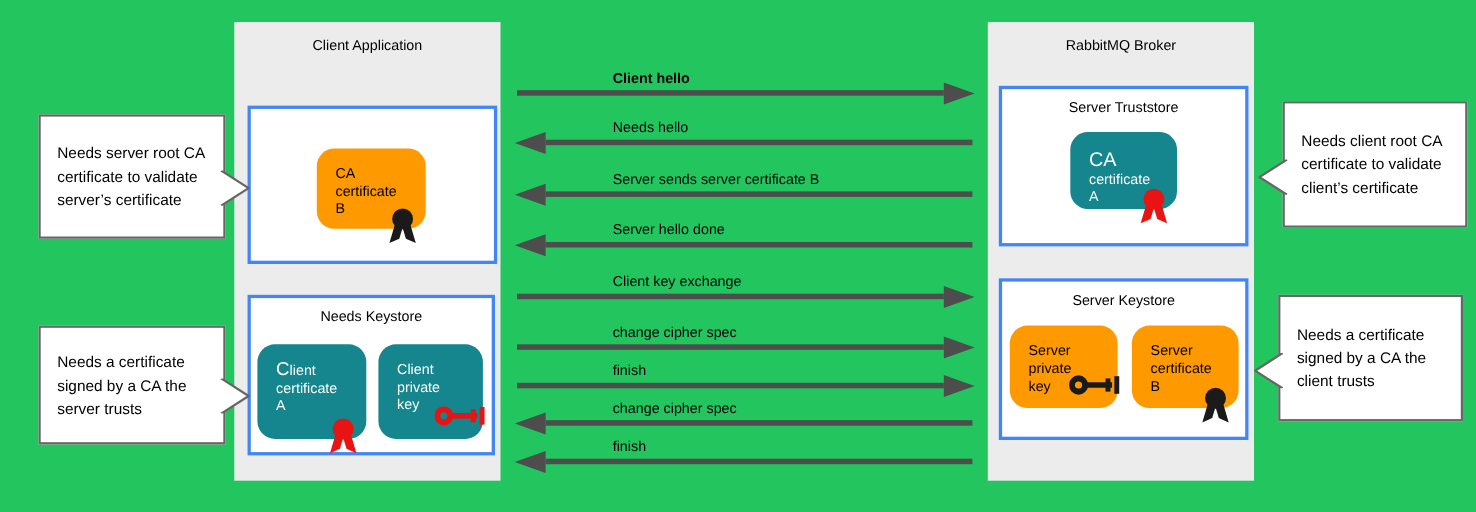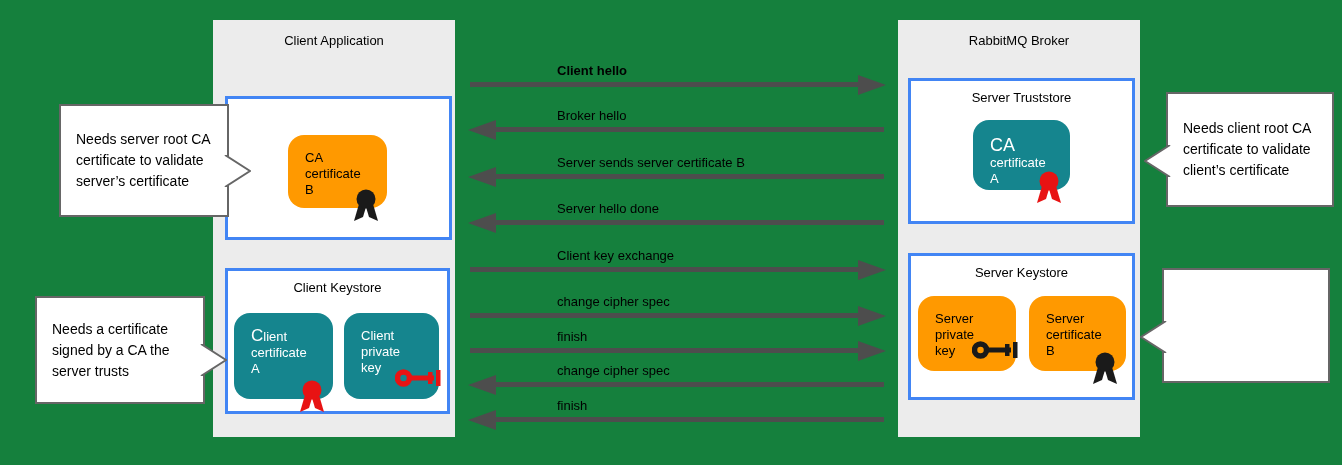--- a/index.html
+++ b/index.html
@@ -7,21 +7,21 @@
     --store-border:#4285f4;
     --orange:#ff9900;
     --teal:#15858e;
     --arrow:#4d4d4d;
     --red:#e81313;
     --blk:#1a1a1a;
     --callout-border:#666666;
   }
   html,body{margin:0;padding:0;background:#fff;}
   .canvas{
-    position:relative;width:1342px;height:465px;background:#15803d;overflow:hidden;
+    position:relative;width:1342px;height:465px;background:#22c55e;overflow:hidden;
     font-family:"Liberation Sans", sans-serif;color:#000;
   }
   
   .panel{position:absolute;top:20px;height:417px;width:242px;background:var(--panel-bg);}
   #panel-client{left:213px;}
   #panel-broker{left:898px;}
   .panel-title{padding-top:13px;text-align:center;font-size:13px;}
   
   .storebox{position:absolute;background:#fff;border:3px solid var(--store-border);box-sizing:border-box;}
   #client-truststore{left:225px;top:96px;width:227px;height:144px;}
@@ -45,21 +45,21 @@
   #messages-layer{position:absolute;left:468px;top:0;width:418px;height:465px;}
   .msg-label{position:absolute;left:89px;font-size:13px;white-space:nowrap;}
   .msg-line{position:absolute;height:5px;background:var(--arrow);}
   .msg-head{position:absolute;width:0;height:0;border-top:10px solid transparent;border-bottom:10px solid transparent;}
   .msg-head.right{border-left:28px solid var(--arrow);}
   .msg-head.left{border-right:28px solid var(--arrow);}
   
   .callout{position:absolute;background:#fff;border:2px solid var(--callout-border);box-sizing:border-box;
            display:flex;align-items:center;font-size:14px;line-height:21px;}
   .callout .callout-text{padding-left:15px;padding-right:6px;}
-  #callout-1{left:35px;top:104px;width:170px;height:113px;margin-left:24px;}
+  #callout-1{left:35px;top:104px;width:170px;height:113px;}
   #callout-2{left:35px;top:296px;width:170px;height:108px;}
   #callout-3{left:1166px;top:92px;width:168px;height:115px;}
   #callout-4{left:1162px;top:268px;width:168px;height:115px;}
   .callout-pointer{position:absolute;top:calc(60% - 16px);}
   .callout-pointer.point-right{right:-24px;}
   .callout-pointer.point-left{left:-24px;}
 </style>
 </head>
 <body>
 
@@ -82,21 +82,21 @@
         </div>
         <span class="card-icon ribbon black"><svg width="26" height="34" viewBox="0 0 26 34" fill="currentColor">
             <polygon points="6,15 1,32 10,28 13,18"></polygon>
             <polygon points="20,15 25,32 16,28 13,18"></polygon>
             <circle cx="13" cy="10" r="9.5"></circle>
           </svg></span>
       </div>
     </div>
 
   <div class="storebox" id="client-keystore">
-    <div class="store-title">Client Keystore</div>
+    <div class="store-title">Needs Keystore</div>
   <div class="card teal emph-init" style="left: 6px; top: 42px; width: 99px; height: 86px;">
         <div class="lines">
           <div class="card-line">Client</div>
           <div class="card-line">certificate</div>
           <div class="card-line">A</div>
         </div>
         <span class="card-icon ribbon red"><svg width="26" height="34" viewBox="0 0 26 34" fill="currentColor">
             <polygon points="6,15 1,32 10,28 13,18"></polygon>
             <polygon points="20,15 25,32 16,28 13,18"></polygon>
             <circle cx="13" cy="10" r="9.5"></circle>
@@ -159,21 +159,21 @@
             <polygon points="20,15 25,32 16,28 13,18"></polygon>
             <circle cx="13" cy="10" r="9.5"></circle>
           </svg></span>
       </div>
     </div>
 
   <div id="messages-layer">
       <div class="msg-label" style="top: 63px; font-weight: bold;">Client hello</div>
       <div class="msg-line" style="top: 82px; left: 2px; width: 388px;"></div>
       <div class="msg-head right" style="top: 75px; left: 390px;"></div>
-      <div class="msg-label" style="top: 108px;">Broker hello</div>
+      <div class="msg-label" style="top: 108px;">Needs hello</div>
       <div class="msg-line" style="top: 127px; left: 28px; width: 388px;"></div>
       <div class="msg-head left" style="top: 120px; left: 0px;"></div>
       <div class="msg-label" style="top: 155px;">Server sends server certificate B</div>
       <div class="msg-line" style="top: 174px; left: 28px; width: 388px;"></div>
       <div class="msg-head left" style="top: 167px; left: 0px;"></div>
       <div class="msg-label" style="top: 201px;">Server hello done</div>
       <div class="msg-line" style="top: 220px; left: 28px; width: 388px;"></div>
       <div class="msg-head left" style="top: 213px; left: 0px;"></div>
       <div class="msg-label" style="top: 248px;">Client key exchange</div>
       <div class="msg-line" style="top: 267px; left: 2px; width: 388px;"></div>
@@ -207,18 +207,19 @@
   </div>
 
   <div class="callout" id="callout-3">
     <div class="callout-text">Needs client root CA certificate to validate client’s certificate</div>
     <svg class="callout-pointer point-left" width="27" height="32" viewBox="0 0 27 32">
       <path d="M26,0 L1,16 L26,32" fill="#ffffff" stroke="#666666" stroke-width="2"></path>
     </svg>
   </div>
 
   <div class="callout" id="callout-4">
+    <div class="callout-text">Needs a certificate signed by a CA the client trusts</div>
     <svg class="callout-pointer point-left" width="27" height="32" viewBox="0 0 27 32">
       <path d="M26,0 L1,16 L26,32" fill="#ffffff" stroke="#666666" stroke-width="2"></path>
     </svg>
   </div>
 
 </div>
 
 </body></html>

